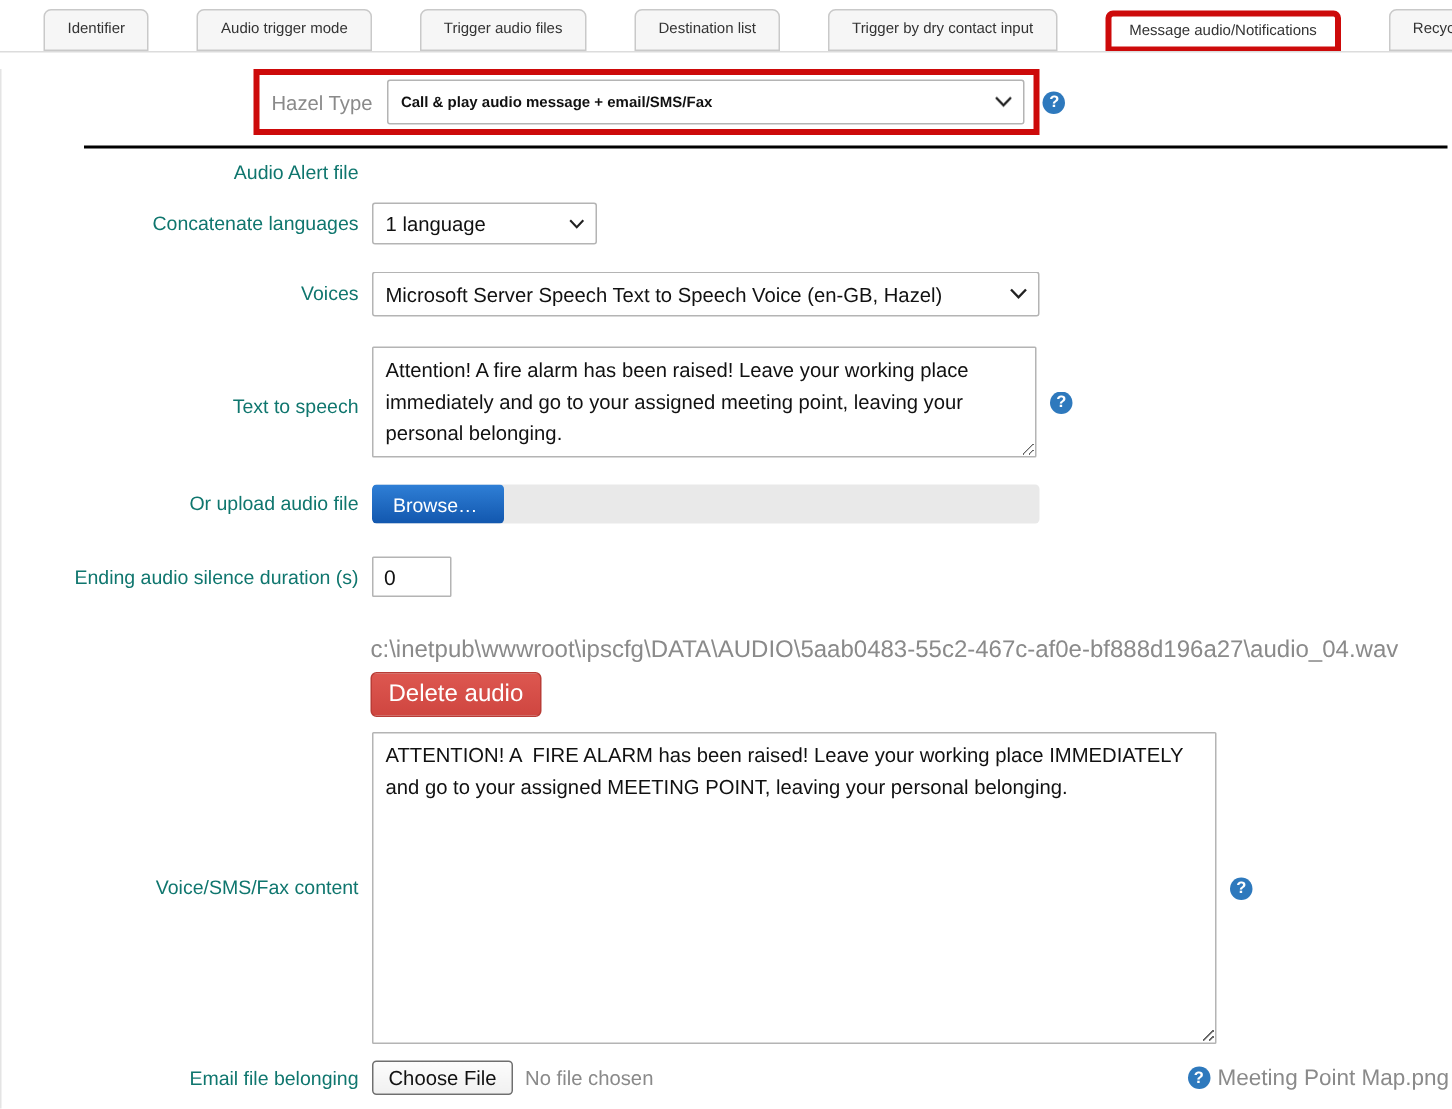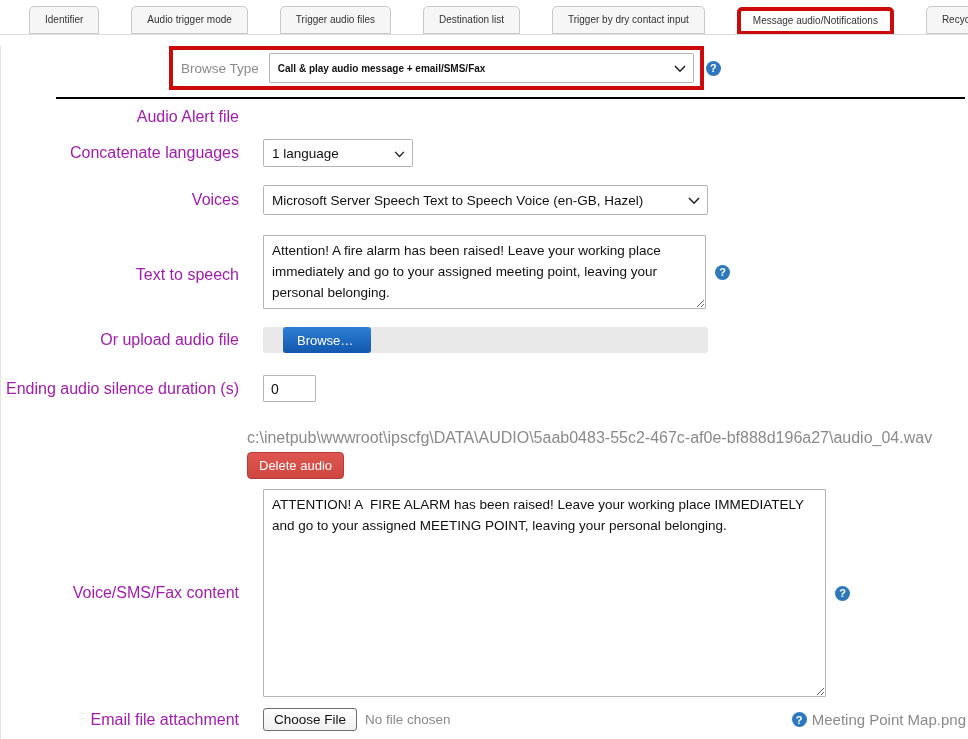--- a/index.html
+++ b/index.html
@@ -19,22 +19,22 @@
   
   .alert-row { display:flex; align-items:center; margin:11px 0 0 168px; }
   .alert-box { display:inline-flex; align-items:center; border:4px solid #cd0a0a;
     padding:3px 6px 3px 8px; }
   .alert-label { color:#8a8a8a; font-size:13.5px; margin-right:10px; }
 
   .hr-black { border:none; border-top:2px solid #000; margin:7px 3px 0 55px; }
 
   
   .frow { display:flex; align-items:center; }
-  .flabel { width:238px; flex-shrink:0; text-align:right; color:#a21caf;
-    font-size:16px; margin-right:24px; line-height:1.25; }
+  .flabel { width:238px; flex-shrink:0; text-align:right; color:#0f766e;
+    font-size:13px; margin-right:9px; line-height:1.25; }
   .indent { margin-left:246px; }
 
   
   .selectwrap { position:relative; display:inline-block; background:#fff; }
   select { appearance:none; -webkit-appearance:none; width:100%; height:100%;
     border:1px solid #b4b4b4; background:#fff; font-family:inherit;
     font-size:13.5px; color:#111; padding:4px 26px 4px 8px; border-radius:2px; }
   select.bold { font-weight:700; font-size:10px; }
   .chev { position:absolute; right:8px; top:50%; transform:translateY(-50%); pointer-events:none; }
 
@@ -45,26 +45,26 @@
     color:#111; padding:3px 7px; border-radius:1px; }
 
   .helpicon { display:inline-flex; align-items:center; justify-content:center;
     width:15px; height:15px; border-radius:50%; background:#2e79bd; color:#fff;
     font-size:11px; font-weight:700; flex-shrink:0; cursor:pointer; }
 
   .uploadbar { display:flex; align-items:stretch; width:445px; height:26px;
     background:#e9e9e9; border-radius:3px; overflow:hidden; cursor:pointer; }
   .browse-btn { background:linear-gradient(#2f7fd6,#1257ae); color:#fff;
     font-size:13px; padding:4px 18px 4px 14px; border:none; border-radius:3px;
-    font-family:inherit; cursor:pointer;margin-left:20px; }
+    font-family:inherit; cursor:pointer; }
 
   .path-text { color:#8a8a8a; font-size:16px; }
 
   .btn-danger { background:linear-gradient(#dd5750,#cf4640); border:1px solid #b93c36;
-    color:#fff; font-size:13px; font-family:inherit; padding:5px 11px;
+    color:#fff; font-size:16px; font-family:inherit; padding:5px 11px;
     border-radius:4px; cursor:pointer; }
 
   .choose-btn { background:linear-gradient(#fdfdfd,#f0f0f0); border:1px solid #6f6f6f;
     border-radius:3px; font-family:inherit; font-size:13.5px; color:#111;
     padding:3px 10px; cursor:pointer; }
   .file-status { color:#8a8a8a; font-size:13.5px; margin-left:8px; }
 
   .attach-right { margin-left:auto; display:flex; align-items:center; gap:5px;
     padding-right:2px; }
   .attach-name { color:#8a8a8a; font-size:15px; }
@@ -82,21 +82,21 @@
   <div class="tab">Trigger by dry contact input</div>
   <div class="tab active">Message audio/Notifications</div>
   <div class="tab">Recycle and treatments</div>
 
 </div>
 
 <div class="content">
 
   <div class="alert-row">
     <div class="alert-box">
-      <span class="alert-label">Browse Type</span>
+      <span class="alert-label">Hazel Type</span>
       <span class="selectwrap" style="width:425px;height:30px;">
         <select class="bold">
           <option>Call &amp; play audio message + email/SMS/Fax</option>
         </select>
         <span class="chev">
           <svg width="12" height="8" viewBox="0 0 12 8">
               <path d="M1 1 L6 6.2 L11 1" stroke="#222" stroke-width="1.6" fill="none"></path>
             </svg>
         </span>
       </span>
@@ -163,21 +163,21 @@
     <button class="btn-danger">Delete audio</button>
   </div>
 
   <div class="frow" style="margin-top:10px;">
     <div class="flabel">Voice/SMS/Fax content</div>
     <textarea style="width: 563px; height: 208px;">ATTENTION! A  FIRE ALARM has been raised! Leave your working place IMMEDIATELY and go to your assigned MEETING POINT, leaving your personal belonging.</textarea>
     <span class="helpicon" style="margin-left:9px;">?</span>
   </div>
 
   <div class="frow" style="margin-top:11px;">
-    <div class="flabel">Email file attachment</div>
+    <div class="flabel">Email file belonging</div>
     <button class="choose-btn">Choose File</button>
     <span class="file-status">No file chosen</span>
     <span class="attach-right">
       <span class="helpicon">?</span>
       <span class="attach-name">Meeting Point Map.png</span>
     </span>
   </div>
 
   <div class="frow indent" style="margin-top:10px;">
     <a class="link">Delete the file</a>

